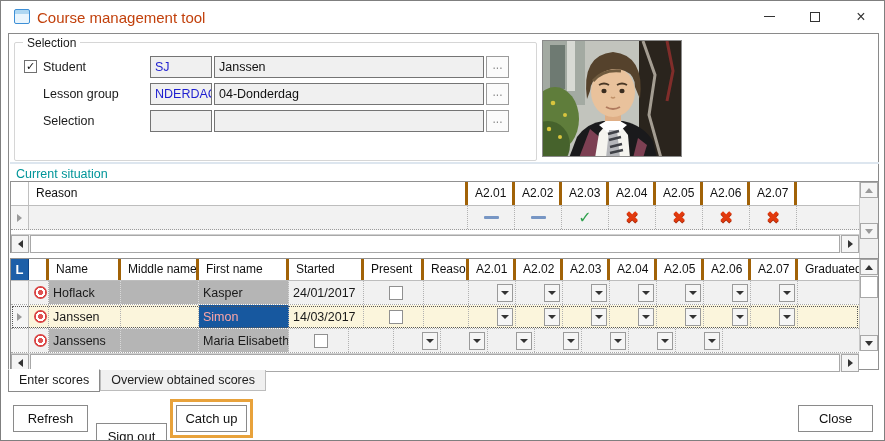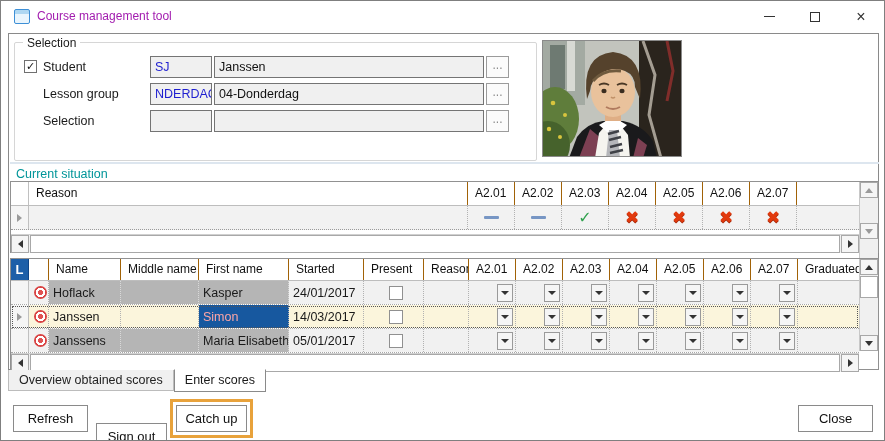--- a/index.html
+++ b/index.html
@@ -3,21 +3,21 @@
 <meta charset="utf-8">
 <style>
   * { margin:0; padding:0; box-sizing:border-box; }
   html,body { width:885px; height:441px; background:#fff; font-family:"Liberation Sans","DejaVu Sans",sans-serif; }
   #window { position:relative; width:885px; height:441px; background:#fff; border:1px solid #7f7f7f; overflow:hidden; font-size:12px; color:#1a1a1a; }
 
   
   #titlebar { position:absolute; left:0; top:0; width:100%; height:32px; background:#fff; }
   .app-icon { position:absolute; left:13px; top:8px; width:16px; height:15px; border:1px solid #3d8fd6; border-radius:2px;
               background:linear-gradient(180deg,#aed7f2 0 4px,#e9f5fd 4px); }
-  #title-text { position:absolute; left:36px; top:8px; font-size:12px; color:#a21caf; }
+  #title-text { position:absolute; left:36px; top:8px; font-size:15px; color:#c2410c; }
   .win-btn { position:absolute; top:0; width:36px; height:31px; display:flex; align-items:center; justify-content:center; cursor:default; }
   #btn-min { left:750px; } #btn-max { left:796px; } #btn-close { left:842px; }
   .glyph-min { width:11px; height:1px; background:#333; }
   .glyph-max { width:10px; height:10px; border:1px solid #333; background:#fff; }
   .glyph-close { font-size:16px; color:#333; line-height:1; }
 
   
   #panel { position:absolute; left:7px; top:32px; width:871px; height:337px; border:1px solid #8a8a8a; background:#fff; }
 
   
@@ -43,21 +43,21 @@
   
   #sep { position:absolute; left:1px; top:128px; width:869px; height:2px; background:#dde6ef; }
 
   
   #cs-title { position:absolute; left:7px; top:133px; font-size:12.5px; color:#009599; }
 
   
   .grid { position:absolute; left:1px; width:869px; border:1px solid #919191; background:#fff; }
   .grow { display:flex; }
   .cell { border-right:1px dotted #b2b2b2; overflow:hidden; white-space:nowrap; }
-  .hcell { border-right:1px solid #a16207; font-size:12px; color:#111; padding:4px 0 0 7px; background:#fff; overflow:hidden; white-space:nowrap; }
+  .hcell { border-right:3px solid #a16207; font-size:12px; color:#111; padding:4px 0 0 7px; background:#fff; overflow:hidden; white-space:nowrap; }
   .rowsel { width:18px; border-right:1px solid #c0c0c0; background:#f5f5f5; display:flex; align-items:center; justify-content:center; }
   .arrow-right { width:0; height:0; border-left:5px solid #9a9a9a; border-top:4px solid transparent; border-bottom:4px solid transparent; }
 
   
   #cs-grid { top:147px; height:72px; }
   .cs-head { height:24px; border-bottom:1px solid #bdbdbd; }
   .cs-reason { width:439px; }
   .col-skill { width:47px; }
   .col-rest { flex:1; border-right:none; }
   .cs-row { height:24px; background:#f2f2f2; border-bottom:1px dotted #9a9a9a; }
@@ -401,21 +401,20 @@
         </div>
 
         <div class="grow st-row">
           <div class="rowsel"></div>
           <div class="cell col-icon">
               <div class="ring-ic"></div>
             </div>
           <div class="cell col-name namecell">Janssens</div>
           <div class="cell col-middle namecell"></div>
           <div class="cell col-first namecell">Maria Elisabeth</div>
-          <div class="cell col-started">05/01/2017</div>
           <div class="cell col-present">
               <div class="cb"></div>
             </div>
           <div class="cell col-reason2"></div>
           <div class="cell col-skill dd-cell">
               <div class="dd-btn">
                 <div class="tri-down-s"></div>
               </div>
             </div>
           <div class="cell col-skill dd-cell">
@@ -458,22 +457,22 @@
           <div class="hthumb"></div>
           <div class="sbtn">
               <div class="tri-r"></div>
             </div>
         </div>
       </div>
     </div>
   </div>
 
   <div id="tabbar">
+    <div class="tab active">Enter scores</div>
     <div class="tab inactive">Overview obtained scores</div>
-    <div class="tab active">Enter scores</div>
   </div>
 
   <div class="btn" id="btn-refresh">Refresh</div>
   <div class="btn" id="btn-signout">Sign out</div>
   <div id="catchup-hl"></div>
   <div class="btn" id="btn-catchup">Catch up</div>
   <div class="btn" id="btn-close2">Close</div>
 
 </div>
 

